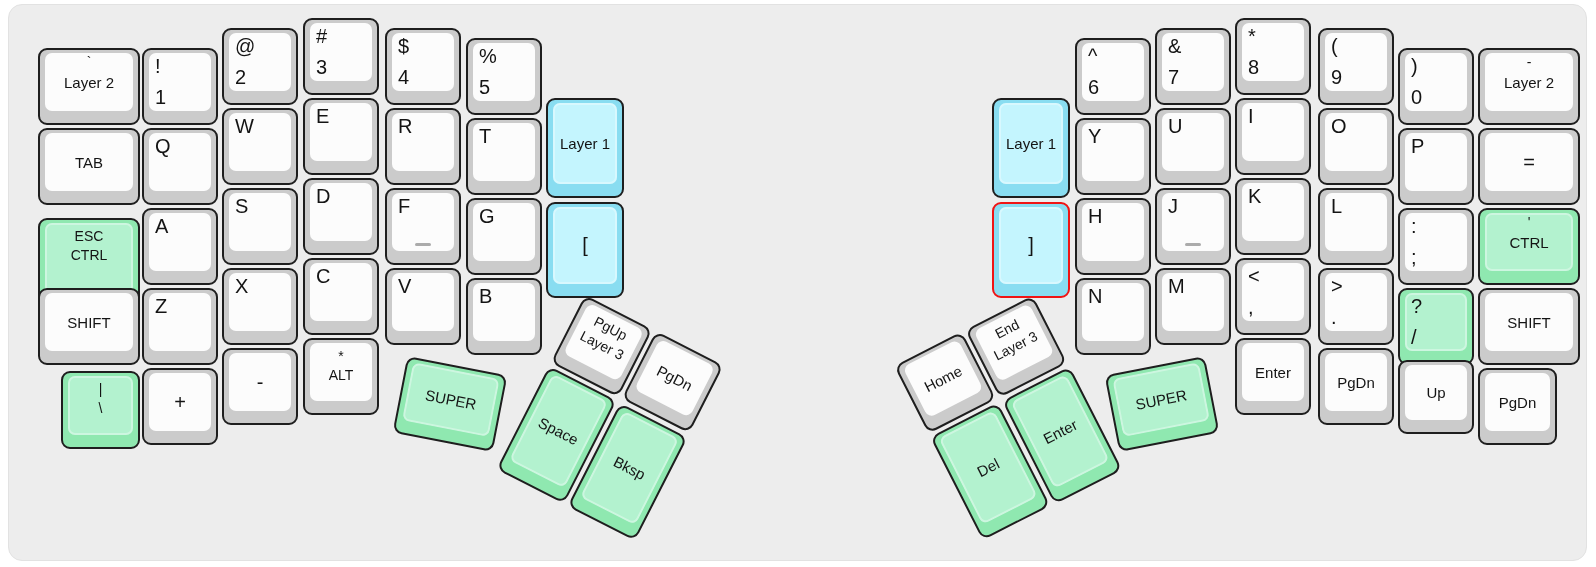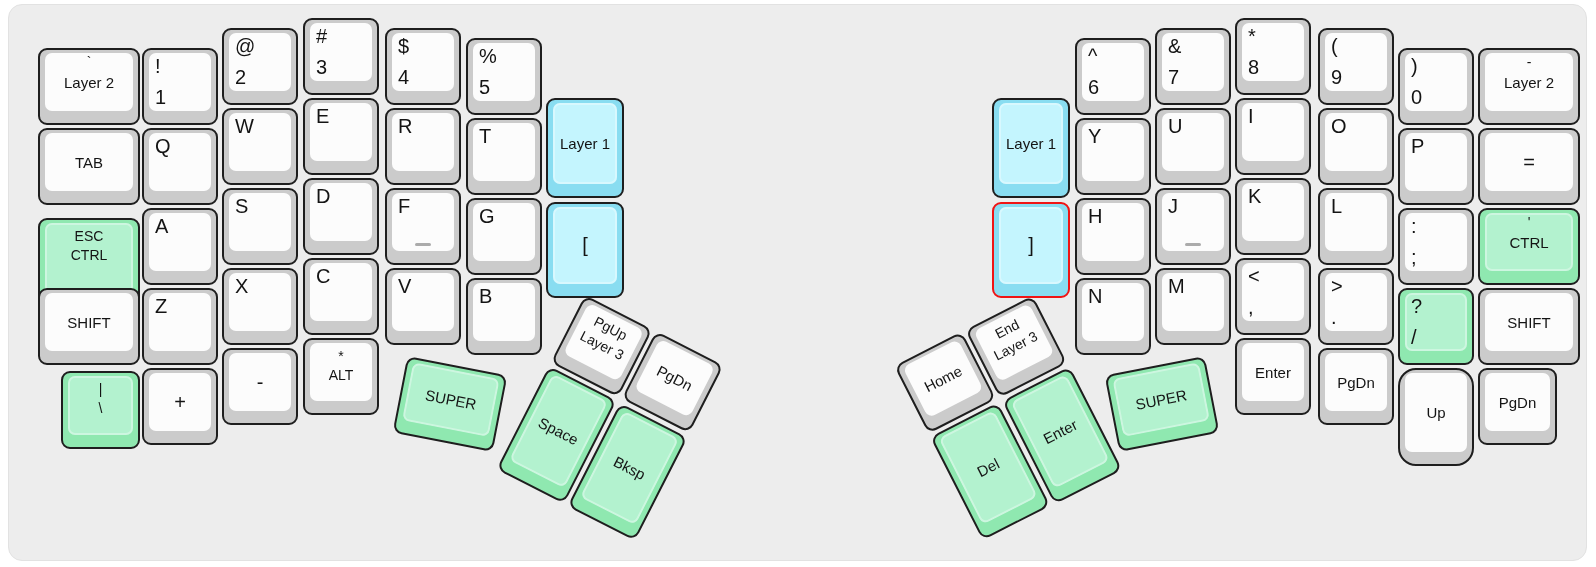--- a/index.html
+++ b/index.html
@@ -347,21 +347,21 @@
           <div class="lbl tl">:</div>
           <div class="lbl sub">;</div>
         </div>
       </div>
       <div class="key green" style="left: 1398px; top: 288px; width: 76px; height: 77px;">
         <div class="surface">
           <div class="lbl tl">?</div>
           <div class="lbl sub">/</div>
         </div>
       </div>
-      <div class="key gray" style="left: 1398px; top: 368px; width: 76px; height: 98px; border-radius: 18px;">
+      <div class="key gray" style="left: 1398px; top: 360px; width: 76px; height: 74px;">
         <div class="surface centered">
           <div class="lbl ctr">Up</div>
         </div>
       </div>
       <div class="key gray" style="left: 1478px; top: 48px; width: 102px; height: 77px;">
         <div class="surface centered">
           <div class="lbl topc">-</div>
           <div class="lbl ctr">Layer 2</div>
         </div>
       </div>

